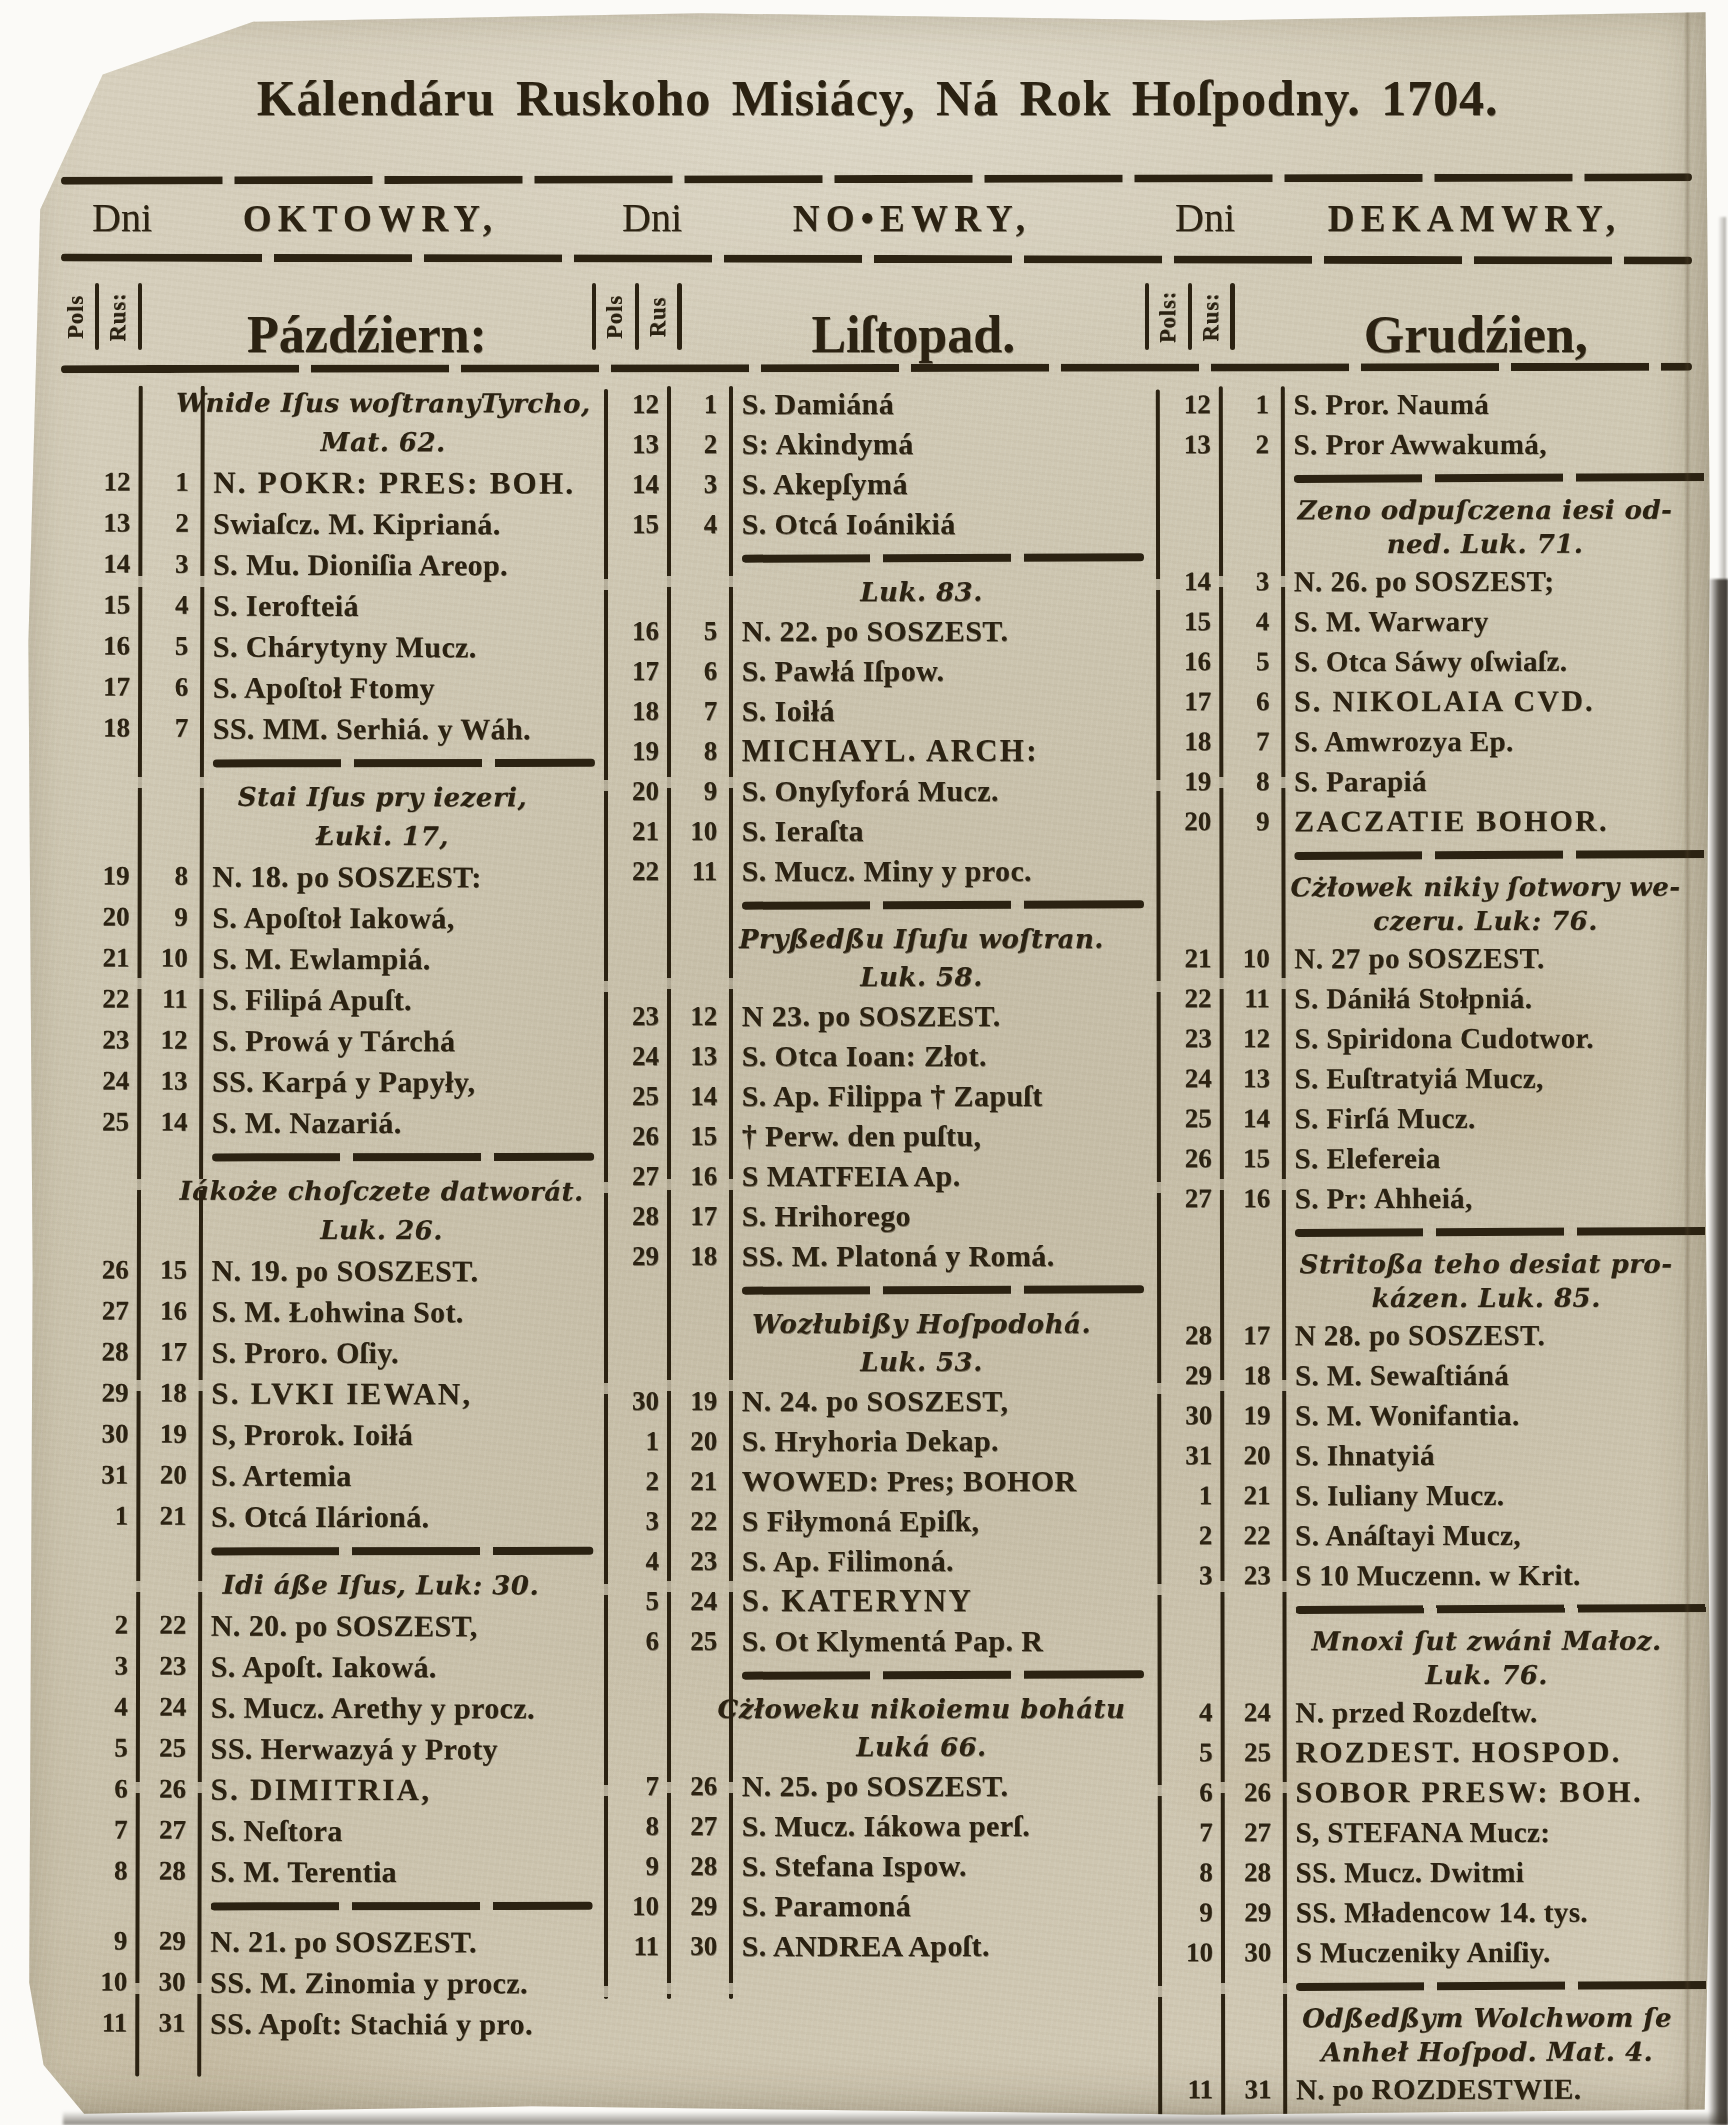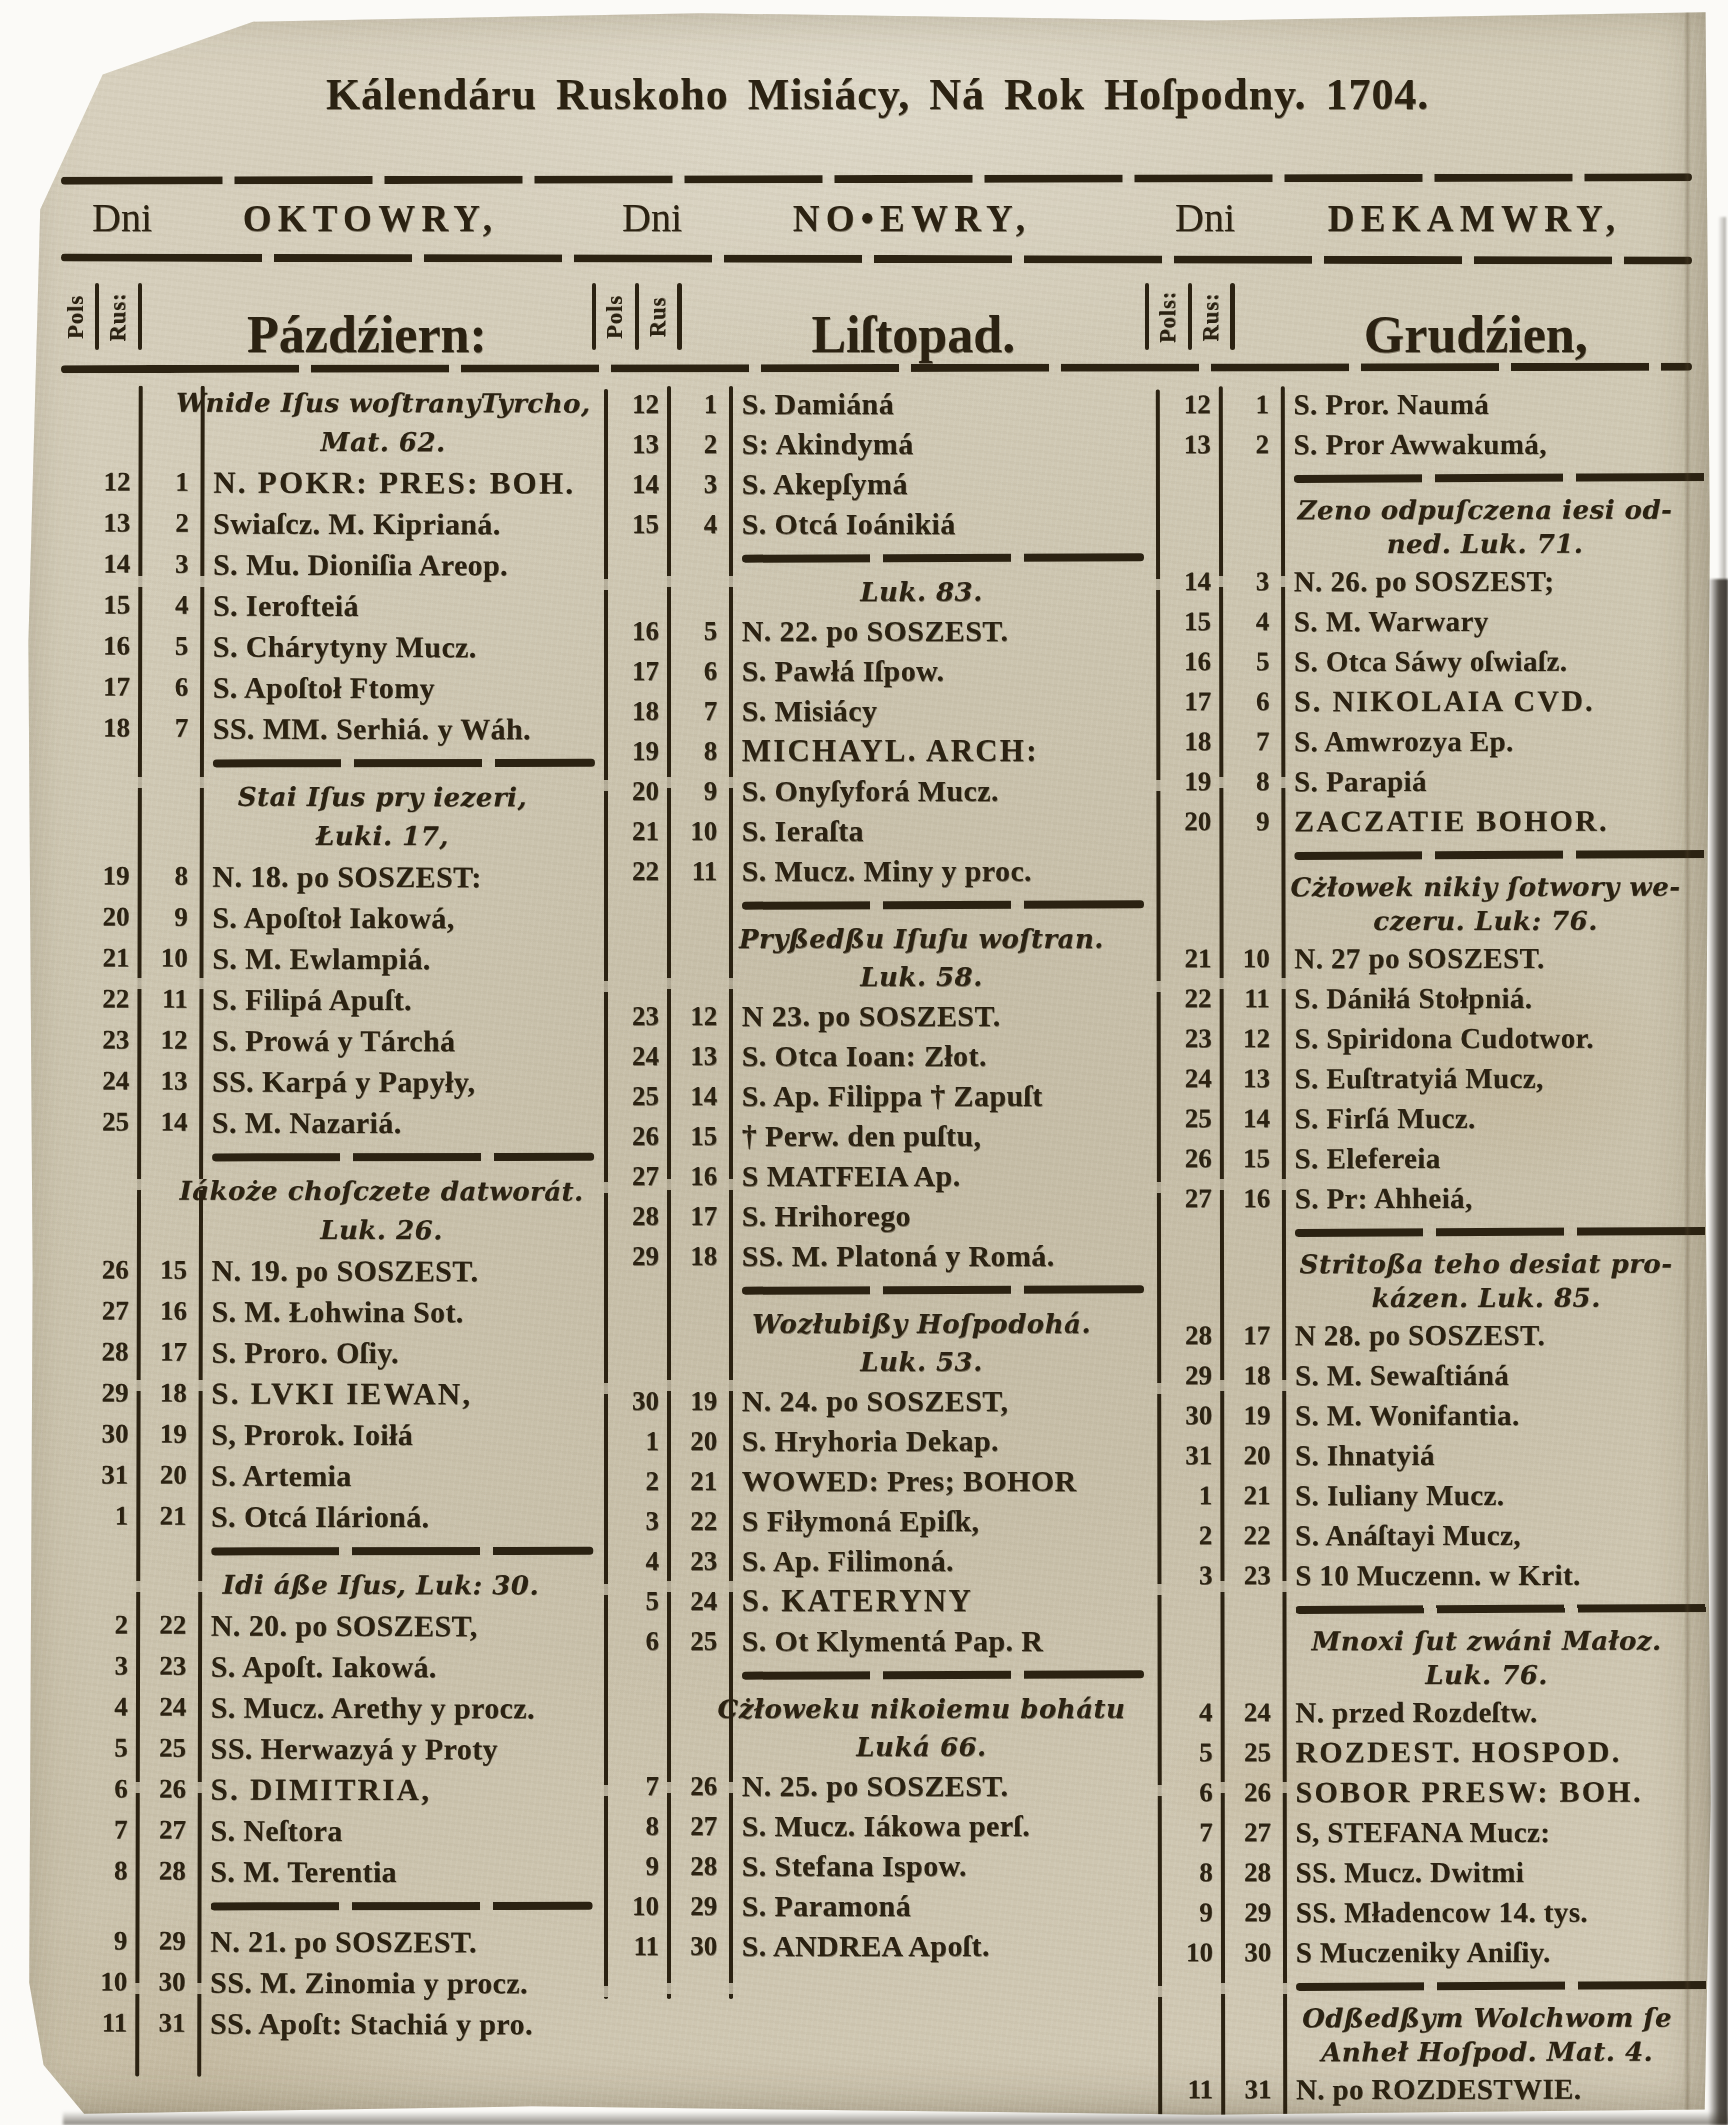--- a/index.html
+++ b/index.html
@@ -33,21 +33,21 @@
     background:linear-gradient(90deg, rgba(62,58,48,0), #55504a 55%, #3e3a35);filter:blur(0.9px);}
   .edge-right-faint{position:absolute;right:1.8px;top:217px;height:380px;width:8.1px;z-index:5;
     background:linear-gradient(90deg, rgba(62,58,48,0), rgba(62,58,48,.4));filter:blur(0.9px);}
   .edge-bottom{position:absolute;left:63px;right:0;bottom:0;height:13.6px;z-index:5;
     background:linear-gradient(rgba(60,55,45,0), rgba(60,55,45,.6));filter:blur(1.4px);}
 
   .ink{color:#2b2212;text-shadow:0.5px 0.5px 0.6px rgba(43,34,18,.5);}
 
   
   .title{position:absolute;top:60px;left:49px;right:33px;text-align:center;
-    font-size:44px;font-weight:700;letter-spacing:0.9px;word-spacing:7.2px;white-space:nowrap;}
+    font-size:50px;font-weight:700;letter-spacing:0.9px;word-spacing:7.2px;white-space:nowrap;}
 
   .hrule{position:absolute;left:36px;right:22px;height:8.1px;border-radius:4.5px;
     background:repeating-linear-gradient(90deg,#2b2212 0 138px, rgba(43,34,18,0) 138px 150px);}
   .hrule.r1{top:166px;transform:rotate(-0.12deg);background-position:23.5px 0;}
   .hrule.r2{top:246px;transform:rotate(0.1deg);background-position:63px 0;}
   .hrule.r3{top:355px;transform:rotate(-0.08deg);background-position:100px 0;}
 
   .dni-row{position:absolute;top:185px;left:0;right:0;height:56px;}
   .dni-cell{position:absolute;display:flex;align-items:baseline;height:56px;}
   .dni-cell .dni{padding-left:33px;font-size:40px;font-weight:400;}
@@ -359,21 +359,21 @@
               <div class="tx">N. 22. po SOSZEST.</div>
             </div>
             <div class="row">
               <div class="n1">17</div>
               <div class="n2">6</div>
               <div class="tx">S. Pawłá Iſpow.</div>
             </div>
             <div class="row">
               <div class="n1">18</div>
               <div class="n2">7</div>
-              <div class="tx">S. Misiácy</div>
+              <div class="tx">S. Ioiłá</div>
             </div>
             <div class="row">
               <div class="n1">19</div>
               <div class="n2">8</div>
               <div class="tx caps">MICHAYL. ARCH:</div>
             </div>
             <div class="row">
               <div class="n1">20</div>
               <div class="n2">9</div>
               <div class="tx">S. Onyſyforá Mucz.</div>

